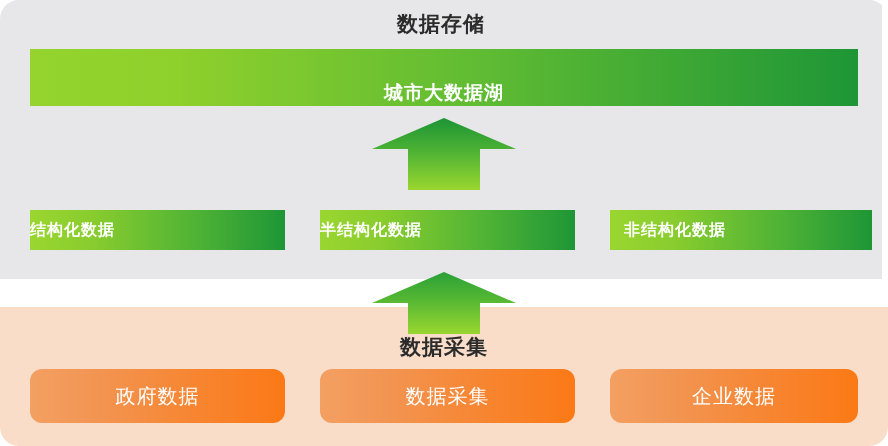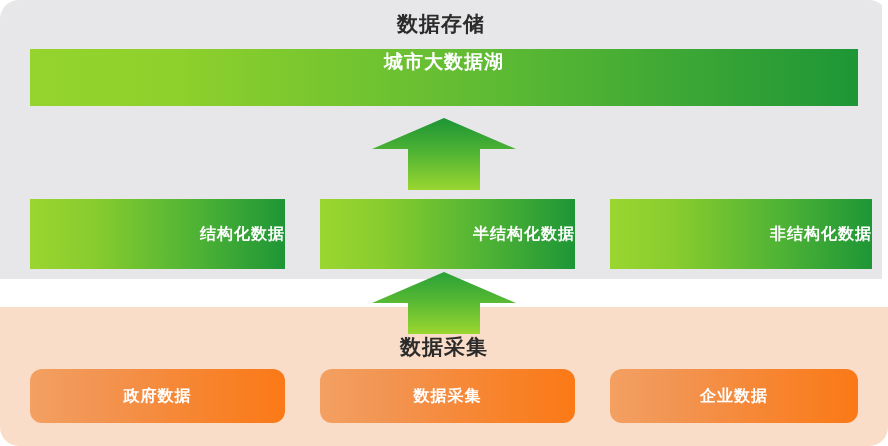--- a/index.html
+++ b/index.html
@@ -60,39 +60,39 @@
 
   
   .banner {
     position: absolute;
     left: 30px;
     top: 49px;
     width: 828px;
     height: 57px;
     background: linear-gradient(to right, #95d42e 0%, #8ed02c 18%, #5fbb33 55%, #1e9636 100%);
     display: flex;
-    align-items: flex-start;
+    align-items: flex-end;
     justify-content: center;
   }
   .banner span {
     color: #ffffff;
     font-size: 19px;
     font-weight: bold;
     letter-spacing: 1px;
   }
 
   
   .green-box {
     position: absolute;
-    top: 199px;
-    height: 70px;
+    top: 210px;
+    height: 40px;
     background: linear-gradient(to right, #9ad630 0%, #88cc2e 25%, #4fb335 65%, #1e9636 100%);
     display: flex;
     align-items: center;
-    justify-content: flex-end;
+    justify-content: flex-start;
   }
   .green-box span {
     color: #ffffff;
     font-size: 16px;
     font-weight: bold;
     letter-spacing: 1px;
   }
   #green-box-0 { left: 30px;  width: 255px; }
   #green-box-1 { left: 320px; width: 255px; }
   #green-box-2 { left: 610px; width: 248px; padding-left: 14px; }
@@ -103,22 +103,22 @@
     top: 369px;
     height: 54px;
     border-radius: 12px;
     background: linear-gradient(to right, #f3a062 0%, #f29553 25%, #f78530 65%, #fb7916 100%);
     display: flex;
     align-items: center;
     justify-content: center;
   }
   .orange-box span {
     color: #ffffff;
-    font-size: 16px;
-    font-weight: bold;
+    font-size: 20px;
+    font-weight: normal;
     letter-spacing: 1px;
     text-align: center;
   }
   #orange-box-0 { left: 30px;  width: 255px; }
   #orange-box-1 { left: 320px; width: 255px; }
   #orange-box-2 { left: 610px; width: 248px; }
 
   
   .arrow {
     position: absolute;

